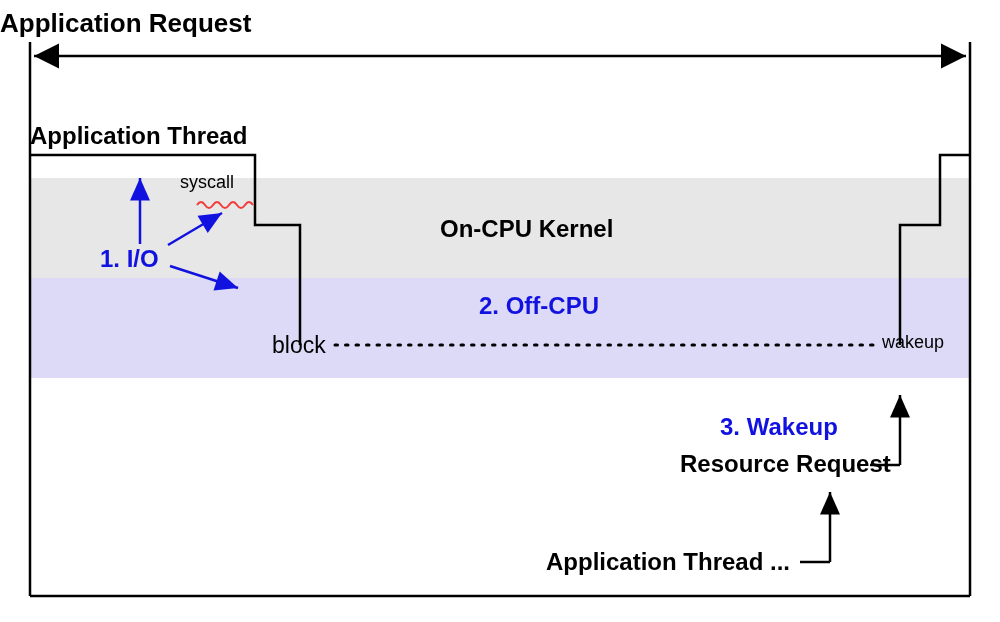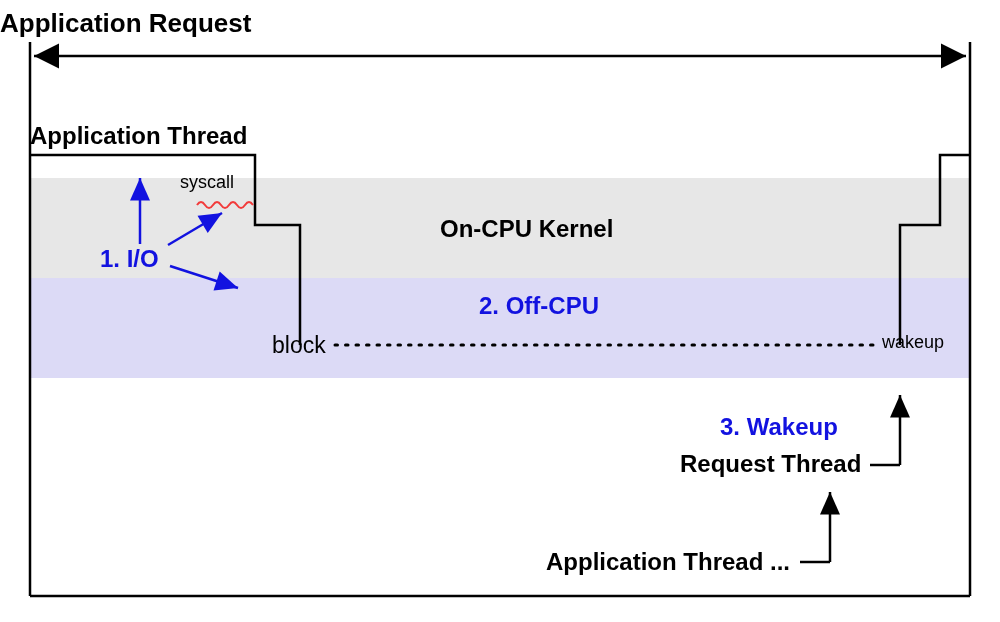--- a/index.html
+++ b/index.html
@@ -94,21 +94,21 @@
 
   <div class="label" style="left:272px; top:332px; font-size:23px;">block</div>
   <div class="label" style="left:882px; top:332px; font-size:18px;">wakeup</div>
 
   <svg width="1000" height="622">
 
     <line x1="870" y1="465" x2="900" y2="465" stroke="#000" stroke-width="2.5"></line>
     <line x1="900" y1="465" x2="900" y2="395" stroke="#000" stroke-width="2.5" marker-end="url(#arrBlackUp)"></line>
   </svg>
   <div class="label bold blue" style="left:720px; top:413px;">3. Wakeup</div>
-  <div class="label bold" style="left:680px; top:450px;">Request Thread</div>
+  <div class="label bold" style="left:680px; top:450px;">Resource Request</div>
 
   <svg width="1000" height="622">
     <line x1="800" y1="562" x2="830" y2="562" stroke="#000" stroke-width="2.5"></line>
     <line x1="830" y1="562" x2="830" y2="492" stroke="#000" stroke-width="2.5" marker-end="url(#arrBlackUp)"></line>
   </svg>
   <div class="label bold" style="left:546px; top:548px;">Application Thread ...</div>
 
 </div>
 
 </body></html>

